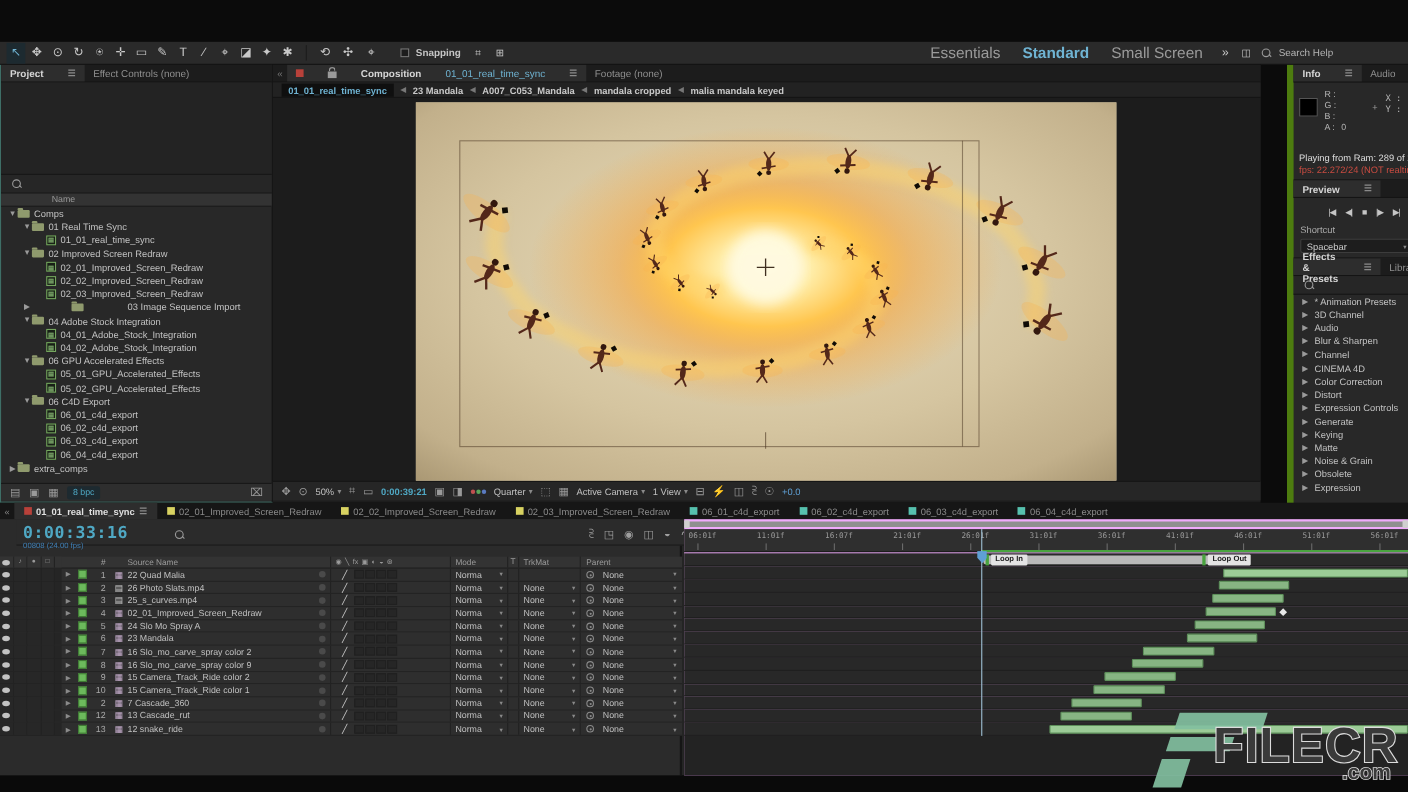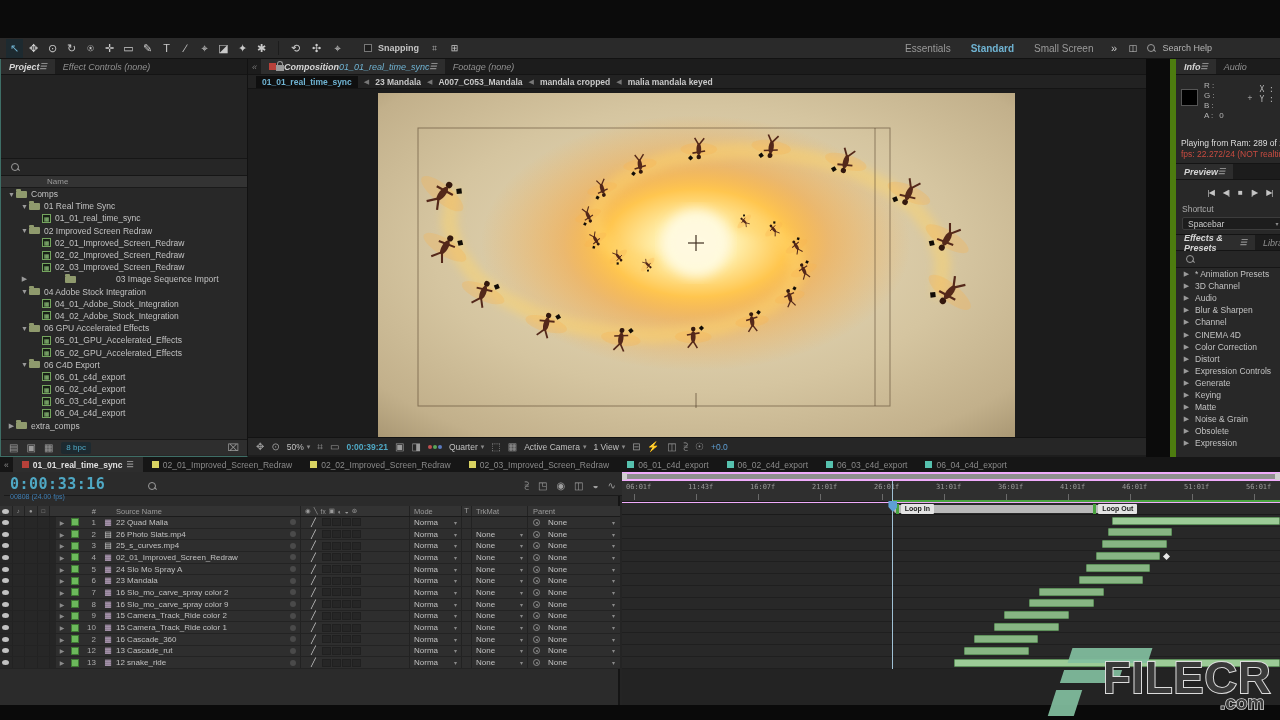--- a/index.html
+++ b/index.html
@@ -9,29 +9,29 @@
   .abs{position:absolute;}
 
   
   .titlebar{left:0;top:0;width:1280px;height:38px;background:#0b0b0b;}
   .toolbar{left:0;top:38px;width:1280px;height:21px;background:#2a2a2a;border-bottom:1px solid #121212;
            display:flex;align-items:center;padding:0 6px;gap:2px;font-size:9px;}
   .ticon{display:inline-block;min-width:17px;text-align:center;color:#c9c9c9;font-size:11px;line-height:19px;cursor:default;}
   .tsep{width:1px;height:14px;background:#1c1c1c;margin:0 6px;}
   .chk{width:8px;height:8px;border:1px solid #777;background:#1d1d1d;display:inline-block;margin-right:4px;}
   .snaplbl{color:#c5c5c5;font-weight:bold;}
-  .ws{color:#9a9a9a;padding:0 10px;font-size:10px;}
+  .ws{color:#9a9a9a;padding:0 10px;font-size:14px;}
   .ws.active{color:#6fb3d2;font-weight:bold;}
   .mag{position:relative;width:9px;height:9px;display:inline-block;margin:0 4px;}
   .mag::before{content:"";position:absolute;left:0;top:0;width:6px;height:6px;border:1.2px solid #9a9a9a;border-radius:50%;}
   .mag::after{content:"";position:absolute;left:6px;top:6px;width:3px;height:1.2px;background:#9a9a9a;transform:rotate(45deg);}
 
   
   .tabrow{display:flex;align-items:stretch;background:#1c1c1c;height:16px;font-size:9px;border-bottom:1px solid #141414;}
-  .tab{display:flex;align-items:center;gap:0;padding:0 8px;color:#8f8f8f;font-style:italic;}
+  .tab{display:flex;align-items:center;gap:22px;padding:0 8px;color:#8f8f8f;}
   .tab.active{background:#2d2d2d;color:#d6d6d6;font-weight:bold;}
   .menu-glyph{color:#8a8a8a;font-size:8px;}
   .sq{width:7px;height:7px;display:inline-block;}
   .locki{position:relative;width:8px;height:6px;background:#9a9a9a;display:inline-block;margin-top:3px;}
   .locki::before{content:"";position:absolute;left:1px;top:-4px;width:4px;height:3px;border:1.2px solid #9a9a9a;border-bottom:none;border-radius:3px 3px 0 0;}
 
   
   .project-panel{left:0;top:59px;width:248px;height:398px;background:#282828;border-right:1px solid #121212;
                  border-left:1px solid #3e6e66;border-bottom:1px solid #3e6e66;}
   .proj-well{height:84px;background:#232323;border-bottom:1px solid #161616;}
@@ -93,21 +93,21 @@
   .fxthumb{position:absolute;right:1px;top:6px;width:4px;height:62px;background:#3e3e3e;border-radius:2px;}
 
   
   .tl-tabs{left:0;top:457px;width:1280px;height:15px;background:#161616;display:flex;align-items:stretch;font-size:8.5px;}
   .tltab{display:flex;align-items:center;gap:4px;padding:0 9px;color:#8a8a8a;}
   .tltab.active{background:#2d2d2d;color:#e0e0e0;font-weight:bold;}
 
   
   .timeline{left:0;top:472px;width:1280px;height:233px;background:#242424;}
   .tl-left{position:absolute;left:0;top:0;width:620px;height:233px;background:#2b2b2b;border-right:2px solid #151515;}
-  .tl-tc-area{position:absolute;left:4px;top:0;width:620px;height:24px;background:#2b2b2b;border-bottom:1px solid #1a1a1a;}
+  .tl-tc-area{position:absolute;left:15px;top:0;width:620px;height:24px;background:#2b2b2b;border-bottom:1px solid #1a1a1a;}
   .tl-timecode{position:absolute;left:6px;top:3px;font-size:15px;font-weight:bold;color:#4fa8c4;font-family:"DejaVu Sans Mono",monospace;letter-spacing:0.5px;}
   .tl-frameinfo{position:absolute;left:6px;top:21px;font-size:7px;color:#3f7fb5;}
   .tl-icons{position:absolute;right:8px;top:8px;display:flex;gap:9px;font-size:10px;color:#9f9f9f;}
   .hdr{position:absolute;left:0;top:34px;width:620px;height:11px;background:#333;border-bottom:1px solid #1b1b1b;
        display:flex;align-items:center;font-size:7.5px;color:#9a9a9a;}
   .rows{position:absolute;left:0;top:45px;width:620px;height:152px;display:flex;flex-direction:column;}
   .lrow{flex:1;display:flex;align-items:center;font-size:8px;color:#c0c0c0;background:#2e2e2e;border-bottom:1px solid #232323;}
   .c-av{width:50px;display:flex;height:100%;}
   .avcell{width:12.5px;height:100%;border-right:1px solid #222;display:flex;align-items:center;justify-content:center;background:#272727;}
   .eye{width:7px;height:5px;border-radius:50%;background:#c2c2c2;}
@@ -1330,21 +1330,21 @@
               <span class="avcell"></span>
               <span class="avcell"></span>
             </div>
             <span class="c-gap"></span>
             <span class="c-exp">▶</span>
             <span class="c-label">
               <span class="lbl-sq"></span>
             </span>
             <span class="c-num">2</span>
             <span class="c-icon" style="color: rgb(201, 176, 208);">▦</span>
-            <span class="c-name">16 Cascade_360</span>
+            <span class="c-name">7 Cascade_360</span>
             <span class="c-shy">
               <span class="shydot"></span>
             </span>
             <span class="c-sw">
               <span class="qual">╱</span>
               <span class="swgrid">
                 <i></i>
                 <i></i>
                 <i></i>
                 <i></i>
@@ -1453,21 +1453,21 @@
               <span class="car">▾</span>
             </span>
           </div>
         </div>
     </div>
     <div class="tl-right">
       <div class="navbar"></div>
       <div class="ruler" id="tl-ruler">
           <span class="rlab" style="left: 4px;">06:01f</span>
           <span class="rtick" style="left: 12px;"></span>
-          <span class="rlab" style="left: 66px;">11:43f</span>
+          <span class="rlab" style="left: 66px;">11:01f</span>
           <span class="rtick" style="left: 74px;"></span>
           <span class="rlab" style="left: 128px;">16:07f</span>
           <span class="rtick" style="left: 136px;"></span>
           <span class="rlab" style="left: 190px;">21:01f</span>
           <span class="rtick" style="left: 198px;"></span>
           <span class="rlab" style="left: 252px;">26:01f</span>
           <span class="rtick" style="left: 260px;"></span>
           <span class="rlab" style="left: 314px;">31:01f</span>
           <span class="rtick" style="left: 322px;"></span>
           <span class="rlab" style="left: 376px;">36:01f</span>

